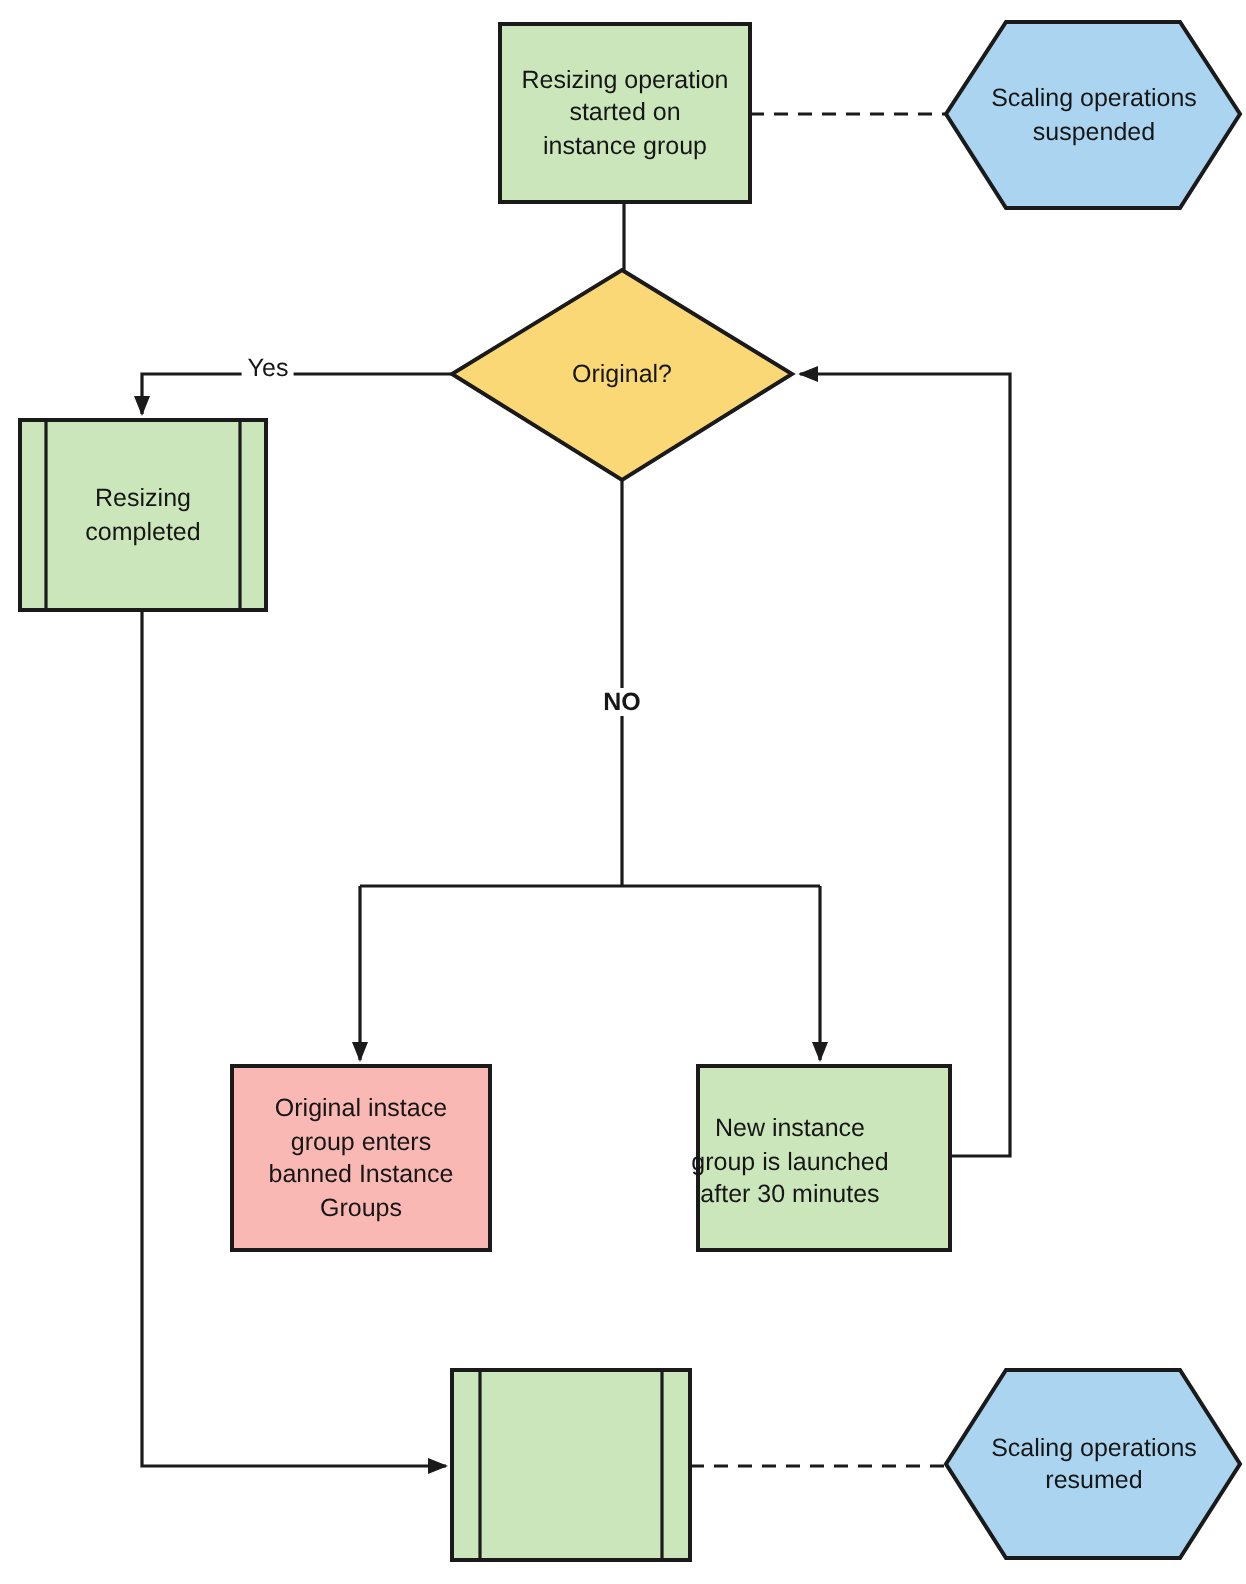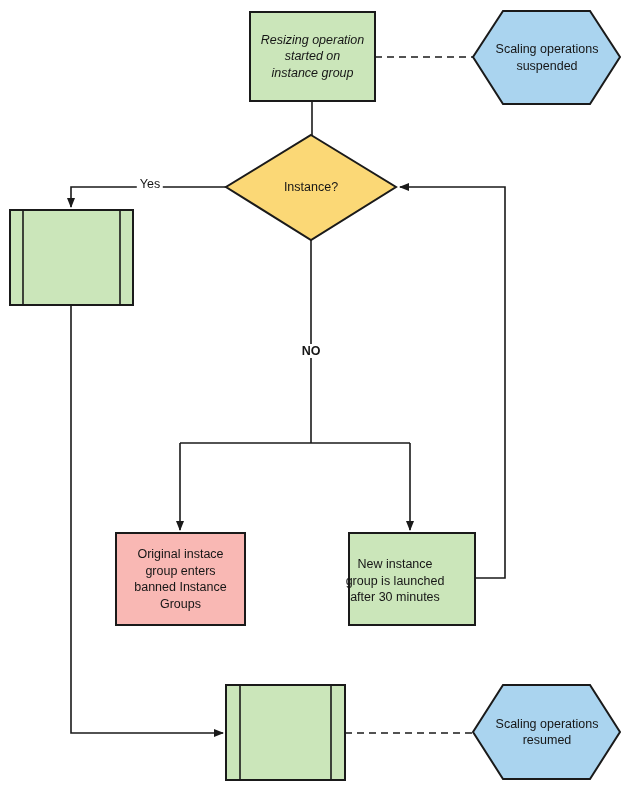--- a/index.html
+++ b/index.html
@@ -74,40 +74,42 @@
 
     <g>
       <rect x="226" y="685" width="119" height="95" stroke="#1a1a1a" stroke-width="2" fill="#cbe6ba"></rect>
       <line x1="240" y1="685" x2="240" y2="780" stroke="#1a1a1a" stroke-width="1.6"></line>
       <line x1="331" y1="685" x2="331" y2="780" stroke="#1a1a1a" stroke-width="1.6"></line>
     </g>
 
     <polygon points="503,685 590,685 620,732 590,779 503,779 473,732" stroke="#1a1a1a" stroke-width="2" fill="#aad4ef"></polygon>
   </svg>
 
-  <div class="node-label" style="left:252px; top:12px; width:121px; height:89px;font-style:italic;">Resizing operation
+  <div class="node-label" style="left:252px; top:12px; width:121px; height:89px;">Resizing operation
 started on
 instance group</div>
 
   <div class="node-label" style="left:478px; top:11px; width:138px; height:93px;">Scaling operations
 suspended</div>
 
-  <div class="node-label" style="left:226px; top:135px; width:170px; height:105px;">Instance?</div>
+  <div class="node-label" style="left:226px; top:135px; width:170px; height:105px;">Original?</div>
 
+  <div class="node-label" style="left:25px; top:210px; width:93px; height:95px;">Resizing
+completed</div>
 
   <div class="node-label" style="left:118px; top:533px; width:125px; height:92px;text-align:center;">Original instace
 group enters
 banned Instance
 Groups</div>
 
   <div class="node-label" style="left:334px; top:533px; width:122px; height:96px;">New instance
 group is launched
 after 30 minutes</div>
 
 
   <div class="node-label" style="left:478px; top:685px; width:138px; height:94px;">Scaling operations
 resumed</div>
 
-  <div class="edge-label" style="left:134px; top:184px;margin-left:16px;">Yes</div>
+  <div class="edge-label" style="left:134px; top:184px;">Yes</div>
 
   <div class="edge-label" style="left:311px; top:351px;font-weight:bold;">NO</div>
 
 </div>
 
 </body></html>

